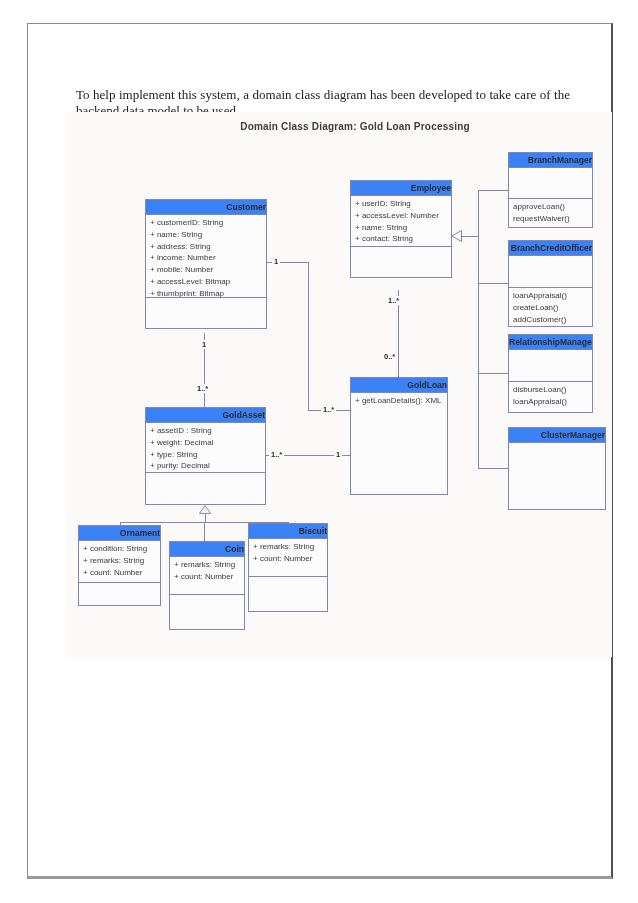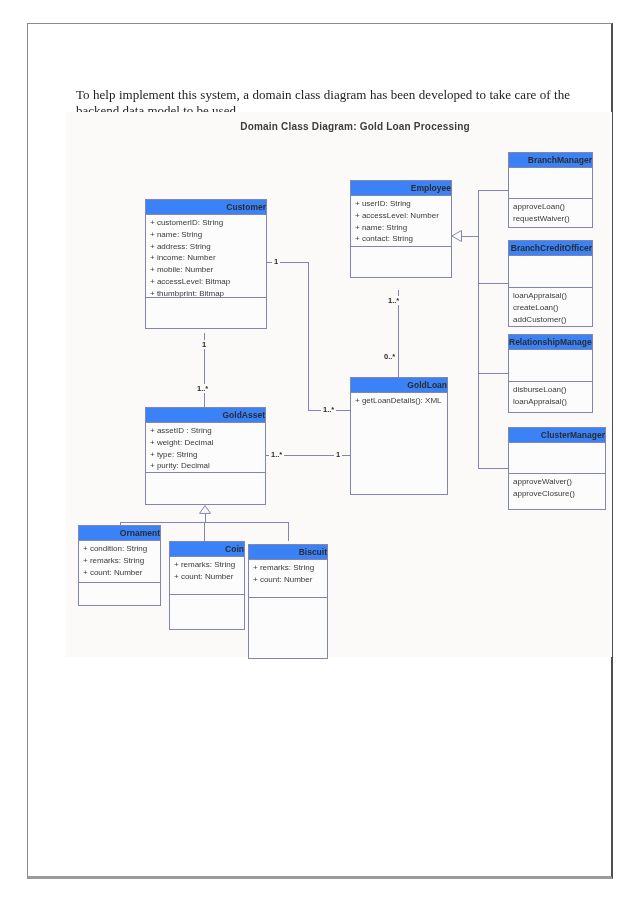--- a/index.html
+++ b/index.html
@@ -57,21 +57,21 @@
   .cls-cluster-manager{left:508px;top:427px;width:98px;height:83px}
   .cls-cluster-manager .uml-attrs{height:31px}
   .cls-gold-loan{left:350px;top:377px;width:98px;height:118px}
   .cls-gold-loan .uml-attrs{height:60px}
   .cls-gold-asset{left:145px;top:407px;width:121px;height:98px}
   .cls-gold-asset .uml-attrs{height:50px}
   .cls-ornament{left:78px;top:525px;width:83px;height:81px}
   .cls-ornament .uml-attrs{height:42px}
   .cls-coin{left:169px;top:541px;width:76px;height:89px}
   .cls-coin .uml-attrs{height:38px}
-  .cls-biscuit{left:248px;top:544px;width:80px;height:115px}
+  .cls-biscuit{left:248px;top:523px;width:80px;height:89px}
   .cls-biscuit .uml-attrs{height:38px}
   
   .hline,.vline{position:absolute;background:#8286ae;z-index:1;}
   .hline{height:1px}
   .vline{width:1px}
   .mult{
     position:absolute;z-index:3;font-size:7.5px;font-weight:bold;color:#2a2a2a;
     background:#fbfaf8;padding:0 2px;line-height:9px;
   }
   .gen-arrow{position:absolute;z-index:2;}
@@ -131,24 +131,20 @@
       <div class="uml-header">RelationshipManager</div>
       <div class="uml-attrs"></div>
       <div class="uml-methods">
         <div>disburseLoan()</div>
         <div>loanAppraisal()</div>
       </div>
     </div>
     <div class="uml-class cls-cluster-manager">
       <div class="uml-header">ClusterManager</div>
       <div class="uml-attrs"></div>
-      <div class="uml-methods">
-        <div>approveWaiver()</div>
-        <div>approveClosure()</div>
-      </div>
     </div>
     <div class="uml-class cls-gold-loan">
       <div class="uml-header">GoldLoan</div>
       <div class="uml-methods">
         <div>+ getLoanDetails(): XML</div>
       </div>
     </div>
     <div class="uml-class cls-gold-asset">
       <div class="uml-header">GoldAsset</div>
       <div class="uml-attrs">

